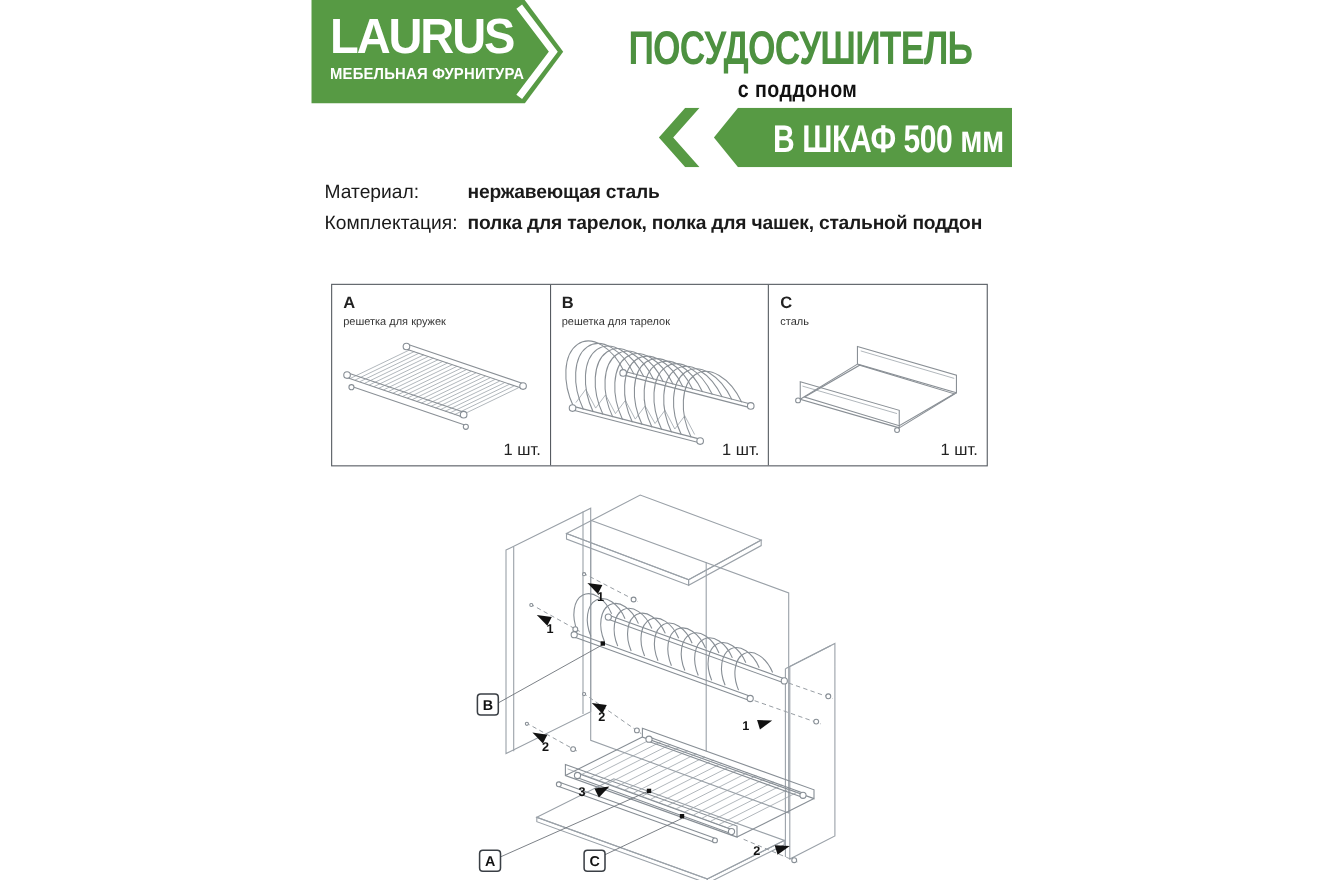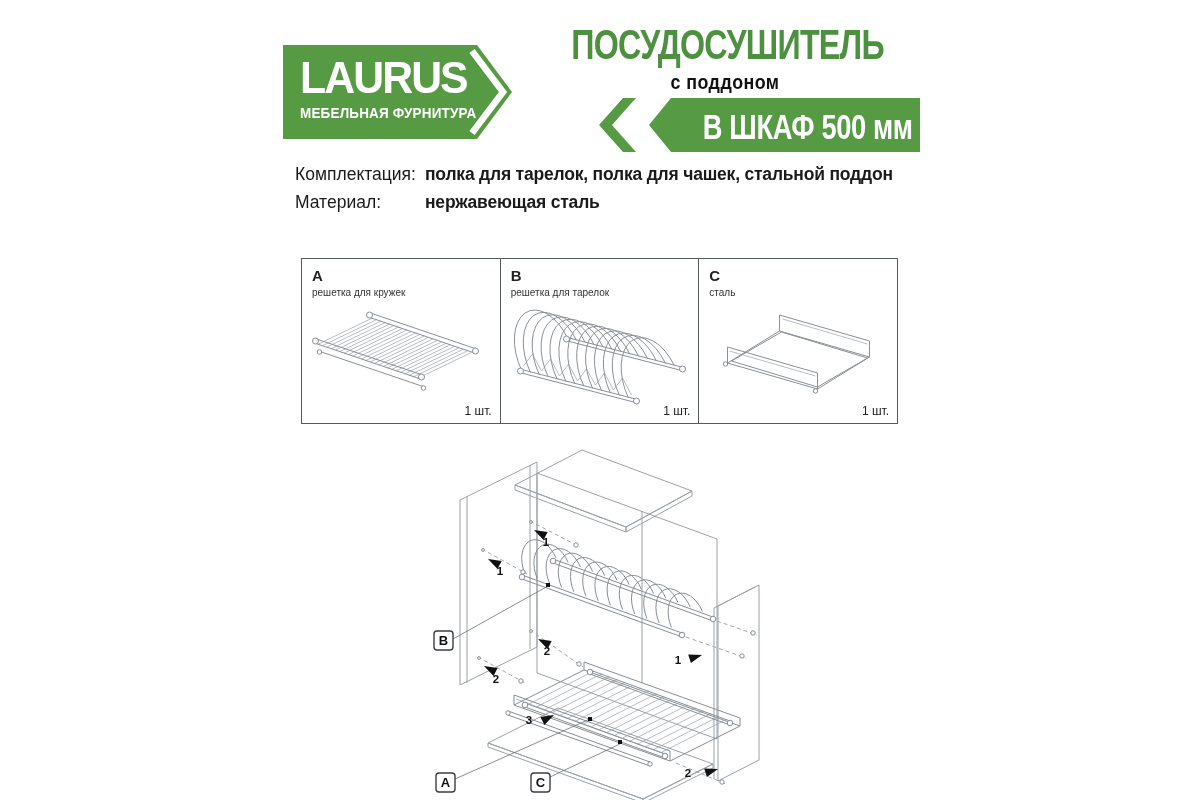--- a/index.html
+++ b/index.html
@@ -1,20 +1,20 @@
 <!DOCTYPE html>
 <html><head>
 <meta charset="utf-8">
 <style>
   html,body { margin:0; padding:0; background:#ffffff; }
   .page { position:relative; width:1200px; height:800px; background:#fff; overflow:hidden;
           font-family:"Liberation Sans", sans-serif; color:#1a1a1a; }
 
   
-  .logo-banner { position:absolute; left:283px; top:0; width:232px; height:82px;margin-top:45px; }
+  .logo-banner { position:absolute; left:283px; top:0; width:232px; height:82px; }
   .logo-banner svg { position:absolute; left:0; top:0; }
   .logo-text { position:absolute; left:17px; top:10px; width:200px; }
   .logo-name { font-size:45px; font-weight:bold; color:#fff; letter-spacing:-2px; line-height:1.0;
                transform:scaleX(0.95); transform-origin:left center; }
   .logo-sub  { font-size:14.5px; font-weight:bold; color:#fff; letter-spacing:0.2px; margin-top:5px;
                transform:scaleX(0.93); transform-origin:left center; white-space:nowrap; }
 
   .title { position:absolute; left:520px; top:20px; width:410px; text-align:center;
            font-size:43px; font-weight:bold; color:#4d9140; letter-spacing:-1px;
            transform:scaleX(0.75); white-space:nowrap; }
@@ -35,21 +35,21 @@
   .spec-value { font-weight:bold; letter-spacing:-0.2px; }
 
   
   .parts { position:absolute; left:301px; top:258px; width:597px; height:166px;
            display:flex; border:1px solid #565b61; box-sizing:border-box; }
   .part-box { flex:1 1 0; position:relative; border-right:1px solid #565b61; padding:8px 10px; }
   .part-box:last-child { border-right:none; }
   .part-letter { font-size:15px; font-weight:bold; color:#222; }
   .part-name { font-size:10px; color:#333; margin-top:3px; }
   .part-img { position:absolute; left:50%; bottom:14px; transform:translateX(-50%); }
-  .part-qty { position:absolute; right:8px; bottom:5px; font-size:12px; color:#222; }
+  .part-qty { position:absolute; right:8px; bottom:5px; font-size:15px; color:#222; }
 
   
   .assembly { position:absolute; left:430px; top:443px; }
   .assembly text.num { font-family:"Liberation Sans", sans-serif; font-size:11.5px; font-weight:bold; fill:#111; }
   .assembly text.callout { font-family:"Liberation Sans", sans-serif; font-size:13px; font-weight:bold; fill:#111; }
 
   .cab  { fill:none; stroke:#9aa1a8; stroke-width:1; }
   .rack { fill:none; stroke:#878e95; stroke-width:1; }
   .cap  { fill:#fff; stroke:#878e95; stroke-width:1; }
   .dash { fill:none; stroke:#969ca2; stroke-width:0.9; stroke-dasharray:4 3; }
@@ -83,24 +83,24 @@
   <div class="size-banner">
     <svg width="322" height="54" viewBox="0 0 322 54">
       <polygon points="25,0 38,0 14,27 38,54 25,54 1,27" fill="#579a44"></polygon>
       <polygon points="73,0 322,0 322,54 73,54 51,27" fill="#579a44"></polygon>
     </svg>
     <div class="size-text">В ШКАФ 500 мм</div>
   </div>
 
   <div class="specs">
     <div class="spec-row">
+      <span class="spec-label">Материал:</span><span class="spec-value">нержавеющая сталь</span>
+    </div>
+    <div class="spec-row">
       <span class="spec-label">Комплектация:</span><span class="spec-value">полка для тарелок, полка для чашек, стальной поддон</span>
-    </div>
-    <div class="spec-row">
-      <span class="spec-label">Материал:</span><span class="spec-value">нержавеющая сталь</span>
     </div>
   </div>
 
   <div class="parts">
 
     <div class="part-box">
       <div class="part-letter">A</div>
       <div class="part-name">решетка для кружек</div>
       <svg class="part-img" width="185" height="112" viewBox="0 0 185 112">
         <defs>

